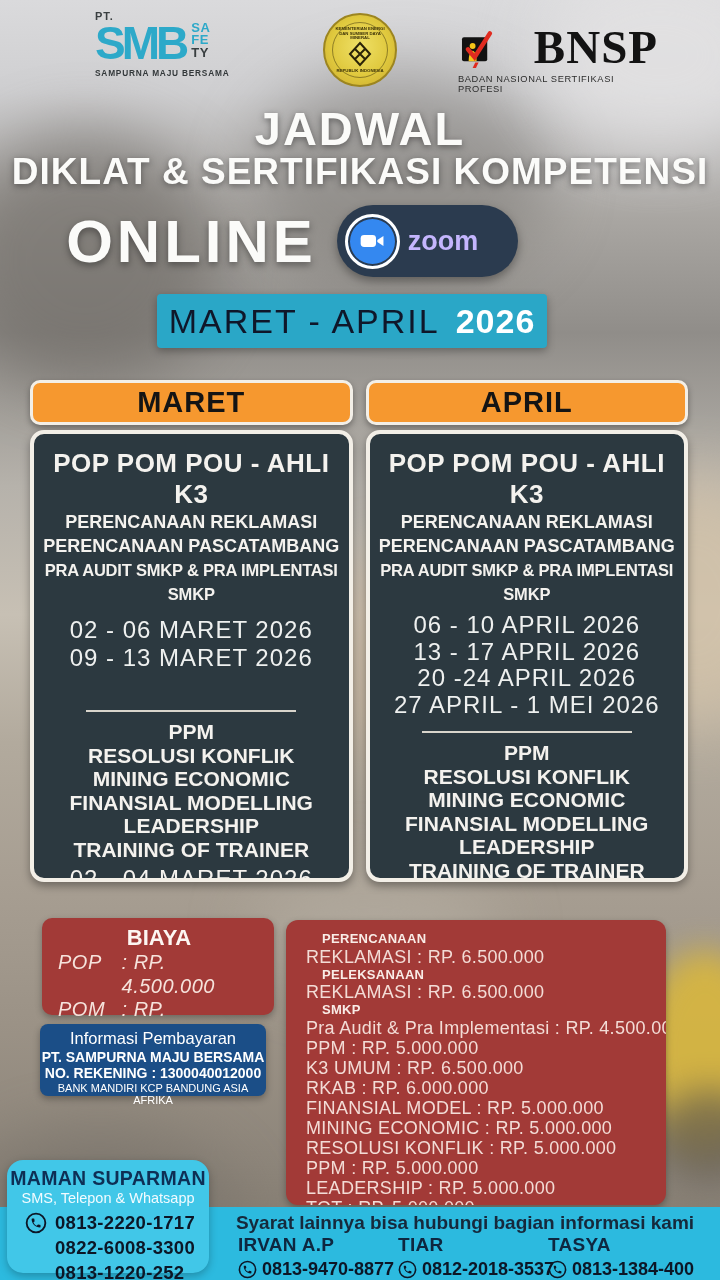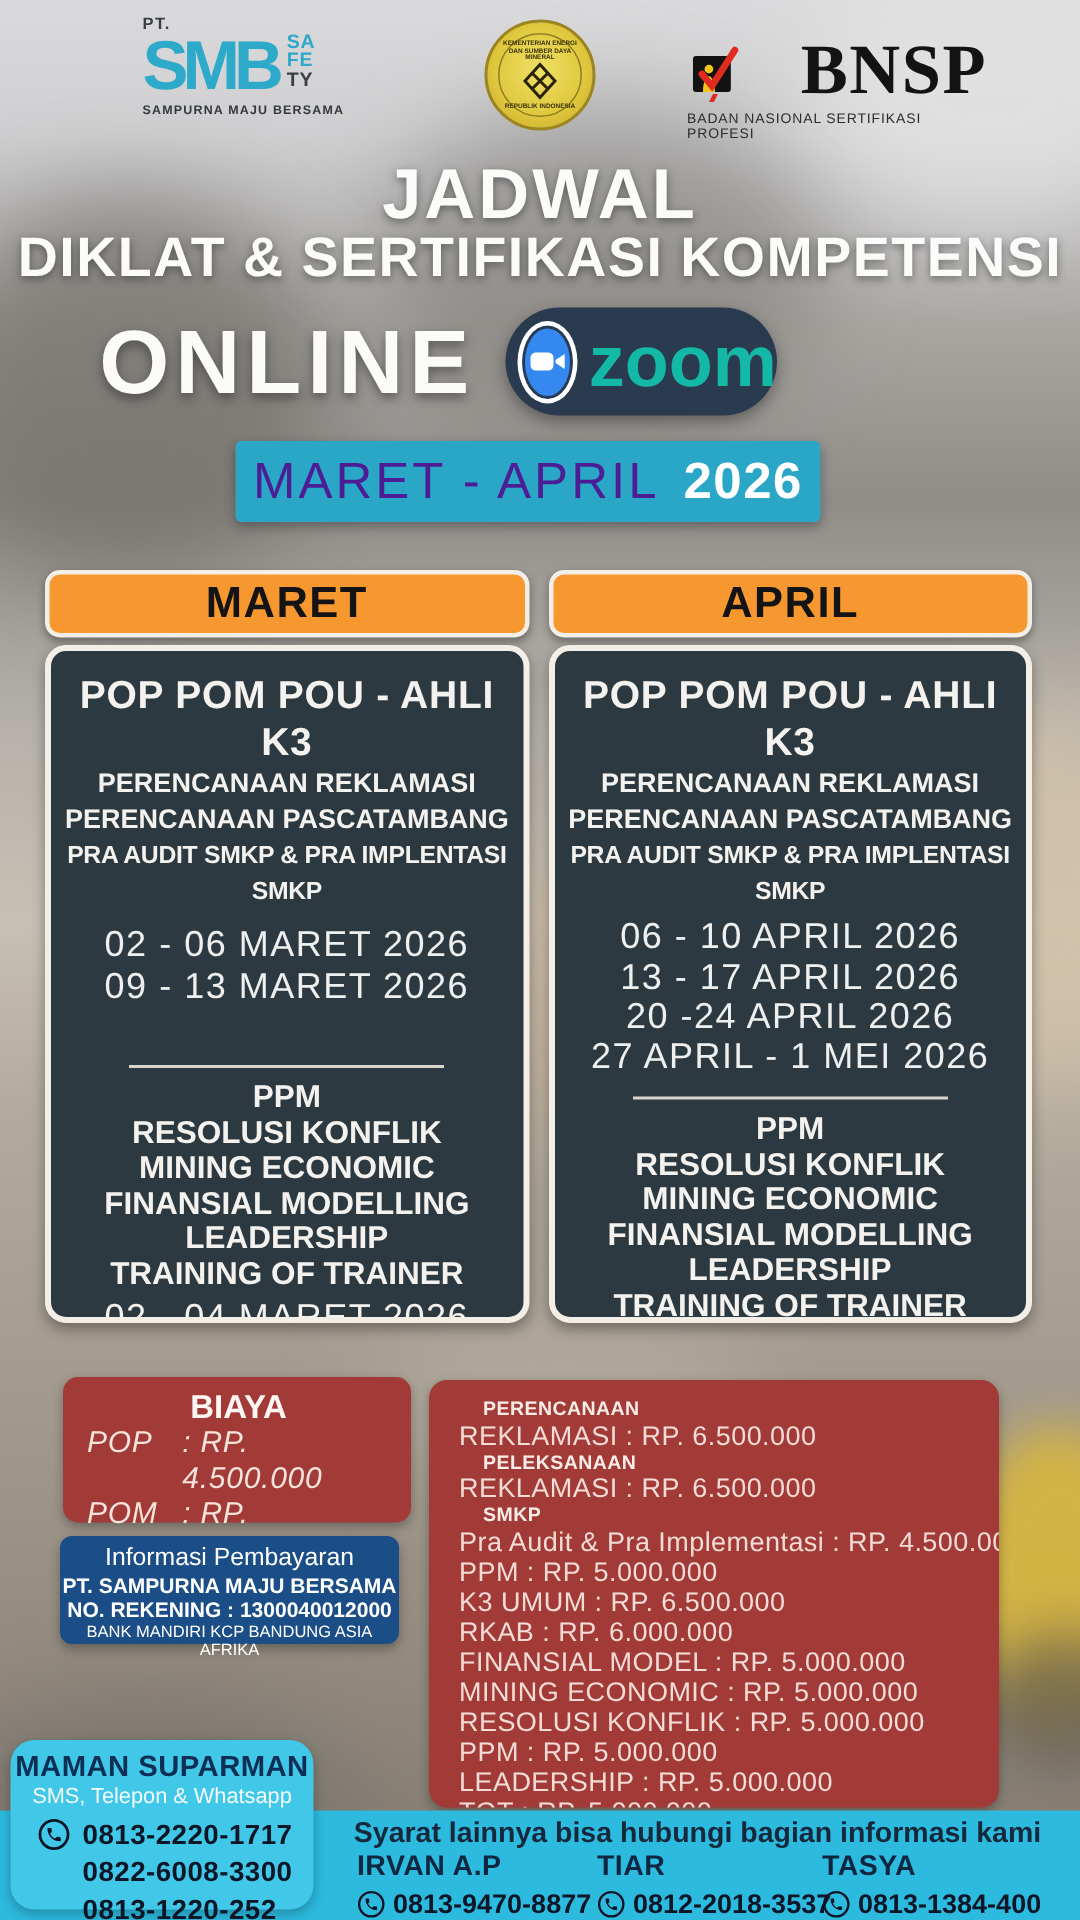--- a/index.html
+++ b/index.html
@@ -34,25 +34,25 @@
   .headline { position:absolute; left:0; width:720px; text-align:center; color:#fbfbf9;
     text-shadow:0 2px 6px rgba(30,30,30,.5); font-weight:700; }
   .h-line1 { top:101px; font-size:47px; letter-spacing:2px; }
   .h-line2 { top:151px; font-size:37px; letter-spacing:1px; }
   .online-row { position:absolute; top:205px; left:0; width:584px; display:flex; justify-content:center; align-items:center; gap:20px; }
   .online-word { font-size:60px; font-weight:700; color:#fbfbf9; letter-spacing:4px; text-shadow:0 3px 7px rgba(30,30,30,.5); }
   .zoom-pill { width:181px; height:72px; border-radius:36px; background:#2b3b4f; display:flex; align-items:center; box-shadow:0 4px 10px rgba(0,0,0,.35); }
   .zoom-circle { width:55px; height:55px; margin-left:8px; border-radius:50%; background:#3488f0; border:3px solid #fff;
     display:flex; align-items:center; justify-content:center; box-shadow:0 0 0 2px #2b3b4f inset; }
   .zoom-circle svg { width:32px; height:32px; }
-  .zoom-word { font-size:48px; font-weight:700; color:#14b8a6; margin-left:8px; letter-spacing:0; }
+  .zoom-word { font-size:27px; font-weight:700; color:#c4b5fd; margin-left:8px; letter-spacing:0; }
 
   .period-banner { position:absolute; left:157px; top:294px; width:390px; height:54px; background:#2aa7c7;
     border-radius:4px; display:flex; align-items:center; justify-content:center; gap:16px; box-shadow:0 3px 8px rgba(0,0,0,.3); }
-  .period-label { font-size:34px; color:#4c1d95; font-weight:400; letter-spacing:2px; }
+  .period-label { font-size:34px; color:#0f172a; font-weight:400; letter-spacing:2px; }
   .period-year { font-size:34px; color:#ffffff; font-weight:700; letter-spacing:1px; }
 
   
   .cards { position:absolute; left:30px; top:380px; width:658px; display:grid; grid-template-columns:1fr 1fr; column-gap:13px; }
   .card-header { height:45px; background:#f6982f; border:3px solid #f3efe7; border-radius:10px;
     display:flex; align-items:center; justify-content:center; font-size:29px; font-weight:700; color:#141414;
     letter-spacing:1px; box-shadow:0 3px 6px rgba(0,0,0,.35); }
   .card-body { margin-top:5px; height:452px; background:#2c3940; border:4px solid #f3efe7; border-radius:14px;
     color:#f4f2ee; text-align:center; padding-top:10px; box-shadow:0 4px 9px rgba(0,0,0,.35); overflow:hidden; }
   .prog-title { font-size:26px; font-weight:700; letter-spacing:0.5px; margin-top:4px; }

